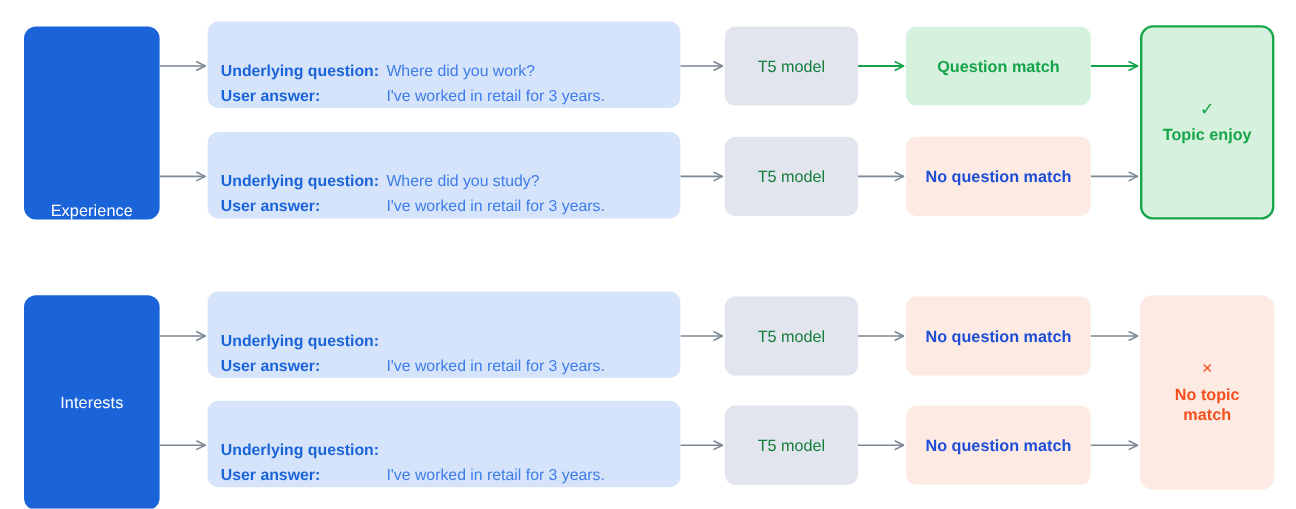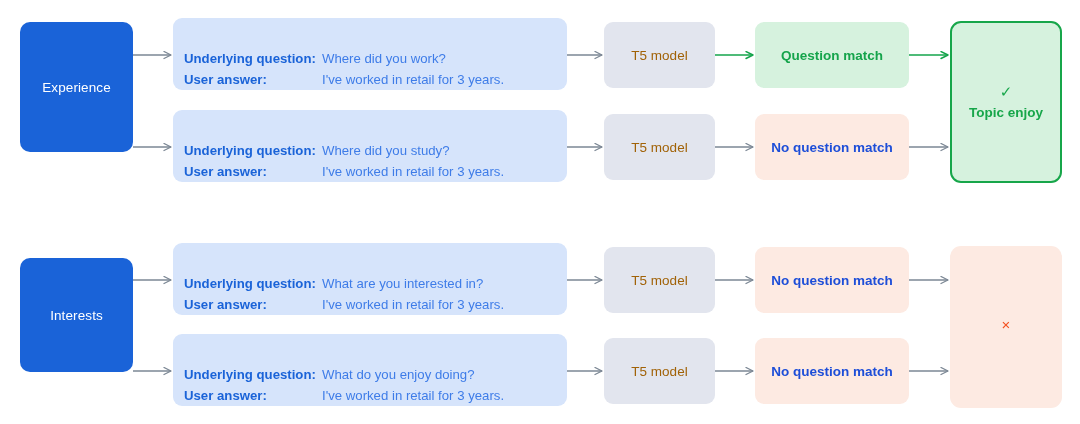--- a/index.html
+++ b/index.html
@@ -63,21 +63,21 @@
     font-weight: 400;
   }
 
   
   .model-box {
     background: #e2e5ee;
     border-radius: 9px;
     display: flex;
     align-items: center;
     justify-content: center;
-    color: #a16207;
+    color: #15803d;
     font-size: 13.5px;
     font-weight: 500;
   }
 
   
   .verdict-box {
     border-radius: 9px;
     display: flex;
     align-items: center;
     justify-content: center;
@@ -152,21 +152,21 @@
     <line x1="133" y1="280" x2="171" y2="280" stroke="#7b8794" stroke-width="1.3" marker-end="url(#ah-gray)"></line>
     <line x1="133" y1="371" x2="171" y2="371" stroke="#7b8794" stroke-width="1.3" marker-end="url(#ah-gray)"></line>
     <line x1="567" y1="280" x2="602" y2="280" stroke="#7b8794" stroke-width="1.3" marker-end="url(#ah-gray)"></line>
     <line x1="567" y1="371" x2="602" y2="371" stroke="#7b8794" stroke-width="1.3" marker-end="url(#ah-gray)"></line>
     <line x1="715" y1="280" x2="753" y2="280" stroke="#7b8794" stroke-width="1.3" marker-end="url(#ah-gray)"></line>
     <line x1="715" y1="371" x2="753" y2="371" stroke="#7b8794" stroke-width="1.3" marker-end="url(#ah-gray)"></line>
     <line x1="909" y1="280" x2="948" y2="280" stroke="#7b8794" stroke-width="1.3" marker-end="url(#ah-gray)"></line>
     <line x1="909" y1="371" x2="948" y2="371" stroke="#7b8794" stroke-width="1.3" marker-end="url(#ah-gray)"></line>
   </svg>
 
-  <div class="abs topic-box" style="left:20px;top:22px;width:113px;height:130px;">
+  <div class="abs topic-box" style="left:20px;top:22px;width:113px;height:161px;align-items:flex-end;">
     <span>Experience</span>
   </div>
 
   <div class="abs qa-card" style="left:173px;top:18px;width:394px;height:72px;">
     <div class="qa-row">
       <span class="qa-label">Underlying question:</span>
       <span class="qa-value">Where did you work?</span>
     </div>
     <div class="qa-row">
       <span class="qa-label">User answer:</span>
@@ -197,39 +197,37 @@
   </div>
   <div class="abs verdict-box verdict-neg" style="left:755px;top:114px;width:154px;height:66px;">
     <span>No question match</span>
   </div>
 
   <div class="abs result-box result-pos" style="left:950px;top:21px;width:112px;height:162px;">
     <span class="result-glyph">✓</span>
     <span class="result-label">Topic enjoy</span>
   </div>
 
-  <div class="abs topic-box" style="left:20px;top:246px;width:113px;height:114px;margin-top:12px;">
+  <div class="abs topic-box" style="left:20px;top:246px;width:113px;height:179px;">
     <span>Interests</span>
   </div>
 
   <div class="abs qa-card" style="left:173px;top:243px;width:394px;height:72px;">
     <div class="qa-row">
       <span class="qa-label">Underlying question:</span>
-      <span class="qa-value">What are you interested in?</span>
     </div>
     <div class="qa-row">
       <span class="qa-label">User answer:</span>
       <span class="qa-value">I've worked in retail for 3 years.</span>
     </div>
   </div>
 
   <div class="abs qa-card" style="left:173px;top:334px;width:394px;height:72px;">
     <div class="qa-row">
       <span class="qa-label">Underlying question:</span>
-      <span class="qa-value">What do you enjoy doing?</span>
     </div>
     <div class="qa-row">
       <span class="qa-label">User answer:</span>
       <span class="qa-value">I've worked in retail for 3 years.</span>
     </div>
   </div>
 
   <div class="abs model-box" style="left:604px;top:247px;width:111px;height:66px;">
     <span>T5 model</span>
   </div>
@@ -239,15 +237,16 @@
 
   <div class="abs verdict-box verdict-neg" style="left:755px;top:247px;width:154px;height:66px;">
     <span>No question match</span>
   </div>
   <div class="abs verdict-box verdict-neg" style="left:755px;top:338px;width:154px;height:66px;">
     <span>No question match</span>
   </div>
 
   <div class="abs result-box result-neg" style="left:950px;top:246px;width:112px;height:162px;">
     <span class="result-glyph">×</span>
+    <span class="result-label" style="max-width:80px;">No topic match</span>
   </div>
 
 </div>
 
 </body></html>

